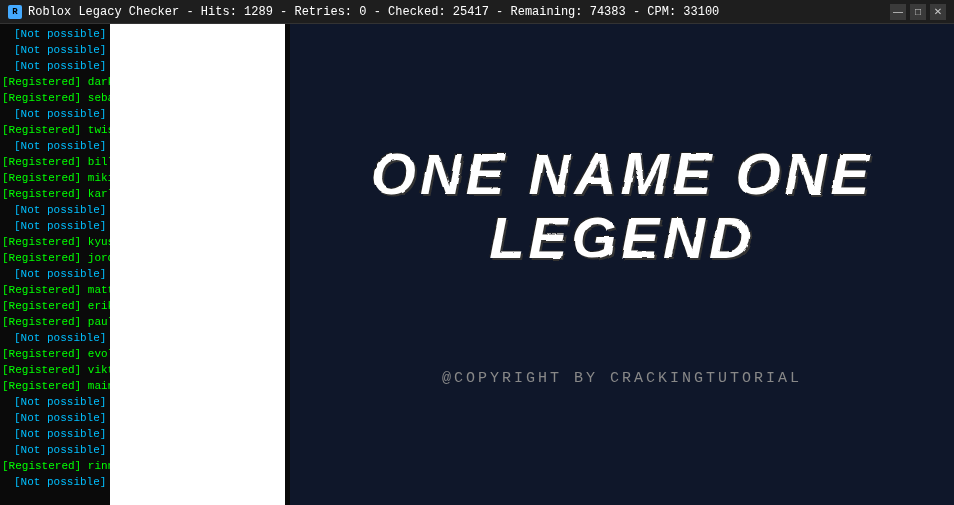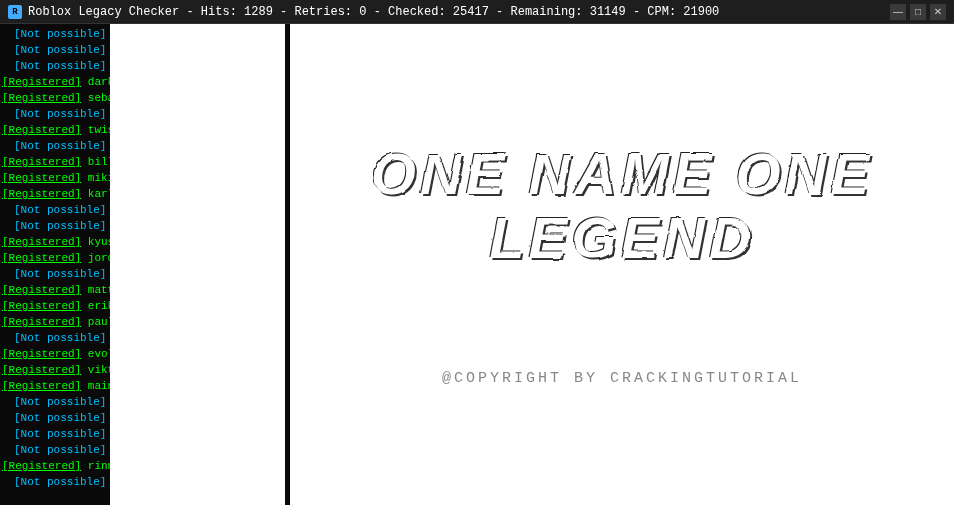--- a/index.html
+++ b/index.html
@@ -95,28 +95,28 @@
       z-index: 10;
     }
 
     .log-line {
       white-space: nowrap;
       overflow: hidden;
       padding: 0 2px;
     }
 
     .log-not { color: #00bfff; margin-left: 12px; }
-    .log-reg { color: #00ff00; text-decoration: underline; }
+    .log-reg { color: #00ff00; }
     .log-name { color: #00bfff; }
     .log-name-reg { color: #00ff00; }
 
     
     #right-panel {
       flex: 1;
-      background: #ffffff;
+      background: #0f172a;
       display: flex;
       flex-direction: column;
       align-items: center;
       justify-content: center;
       padding: 20px;
     }
 
     #legend-title {
       font-family: 'Impact', 'Arial Black', sans-serif;
       font-size: 58px;
@@ -143,21 +143,21 @@
       bottom: 60px;
     }
 
   </style>
 </head>
 <body>
 
 <div id="titlebar">
   <div id="titlebar-left">
     <div id="titlebar-icon">R</div>
-    <span>Roblox Legacy Checker - Hits: 1289 - Retries: 0 - Checked: 25417 - Remaining: 31149 - CPM: 21900</span>
+    <span>Roblox Legacy Checker - Hits: 1289 - Retries: 0 - Checked: 25417 - Remaining: 74383 - CPM: 33100</span>
   </div>
   <div id="titlebar-controls">
     <button class="title-btn">—</button>
     <button class="title-btn">□</button>
     <button class="title-btn close">✕</button>
   </div>
 </div>
 
 <div id="main">
 

